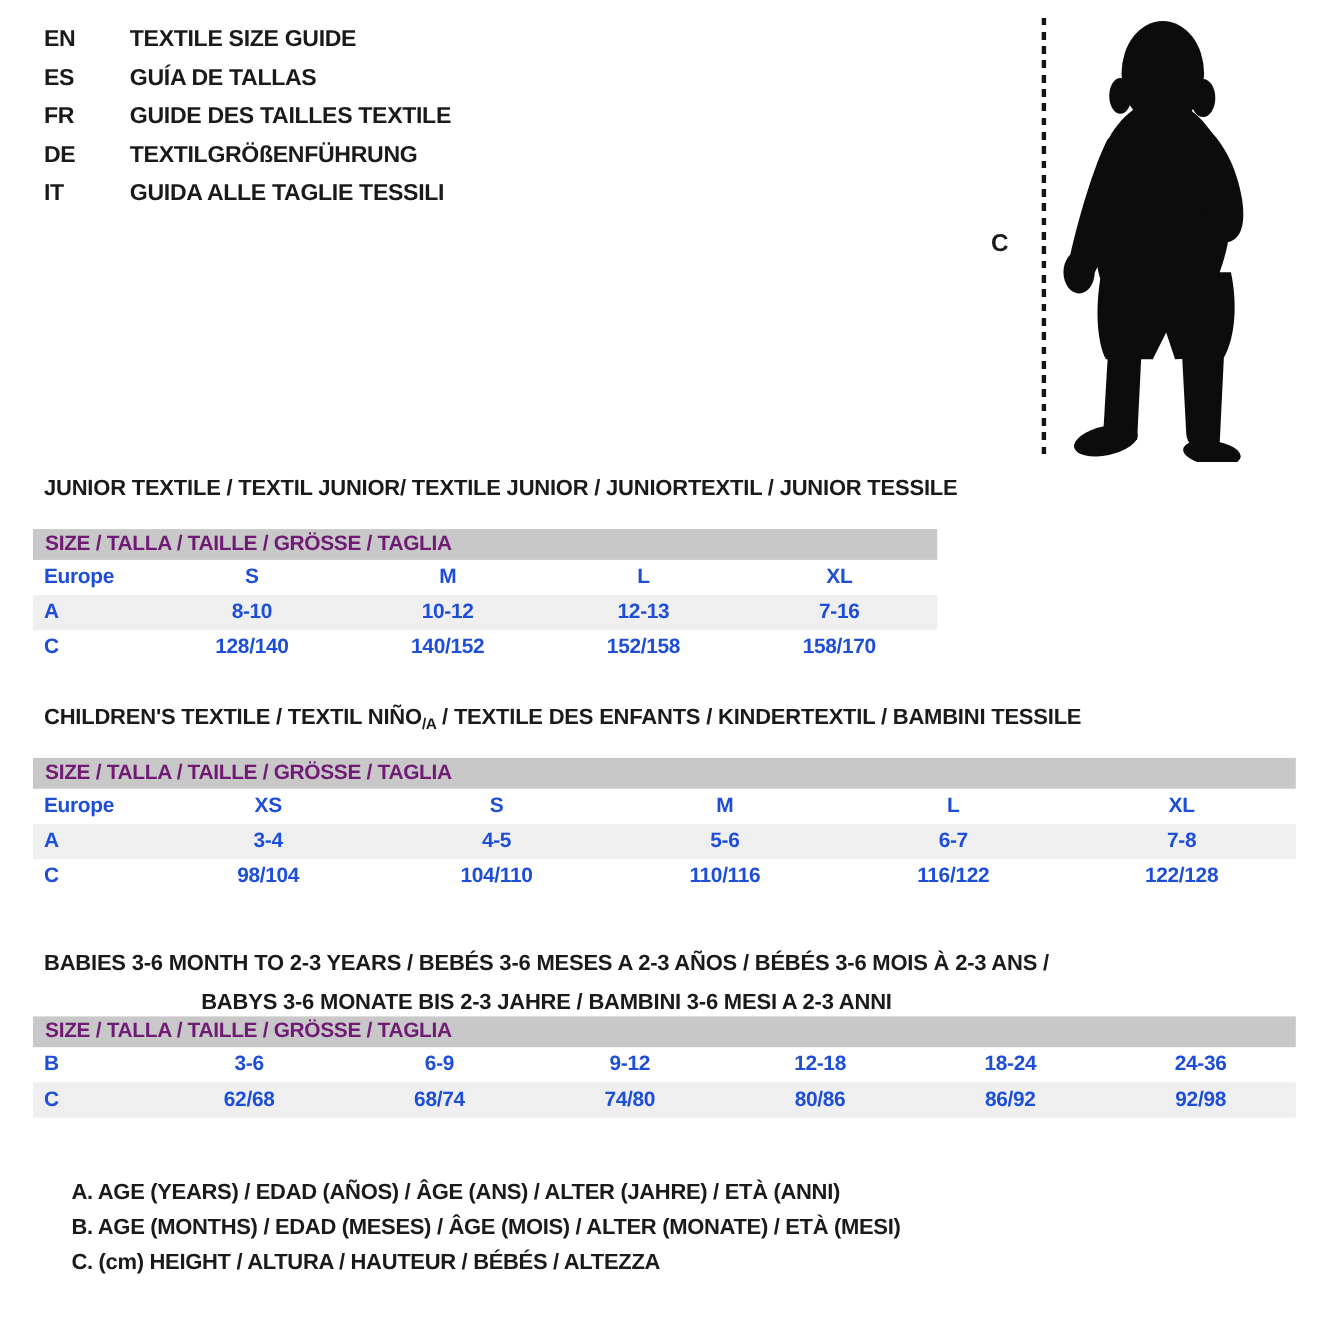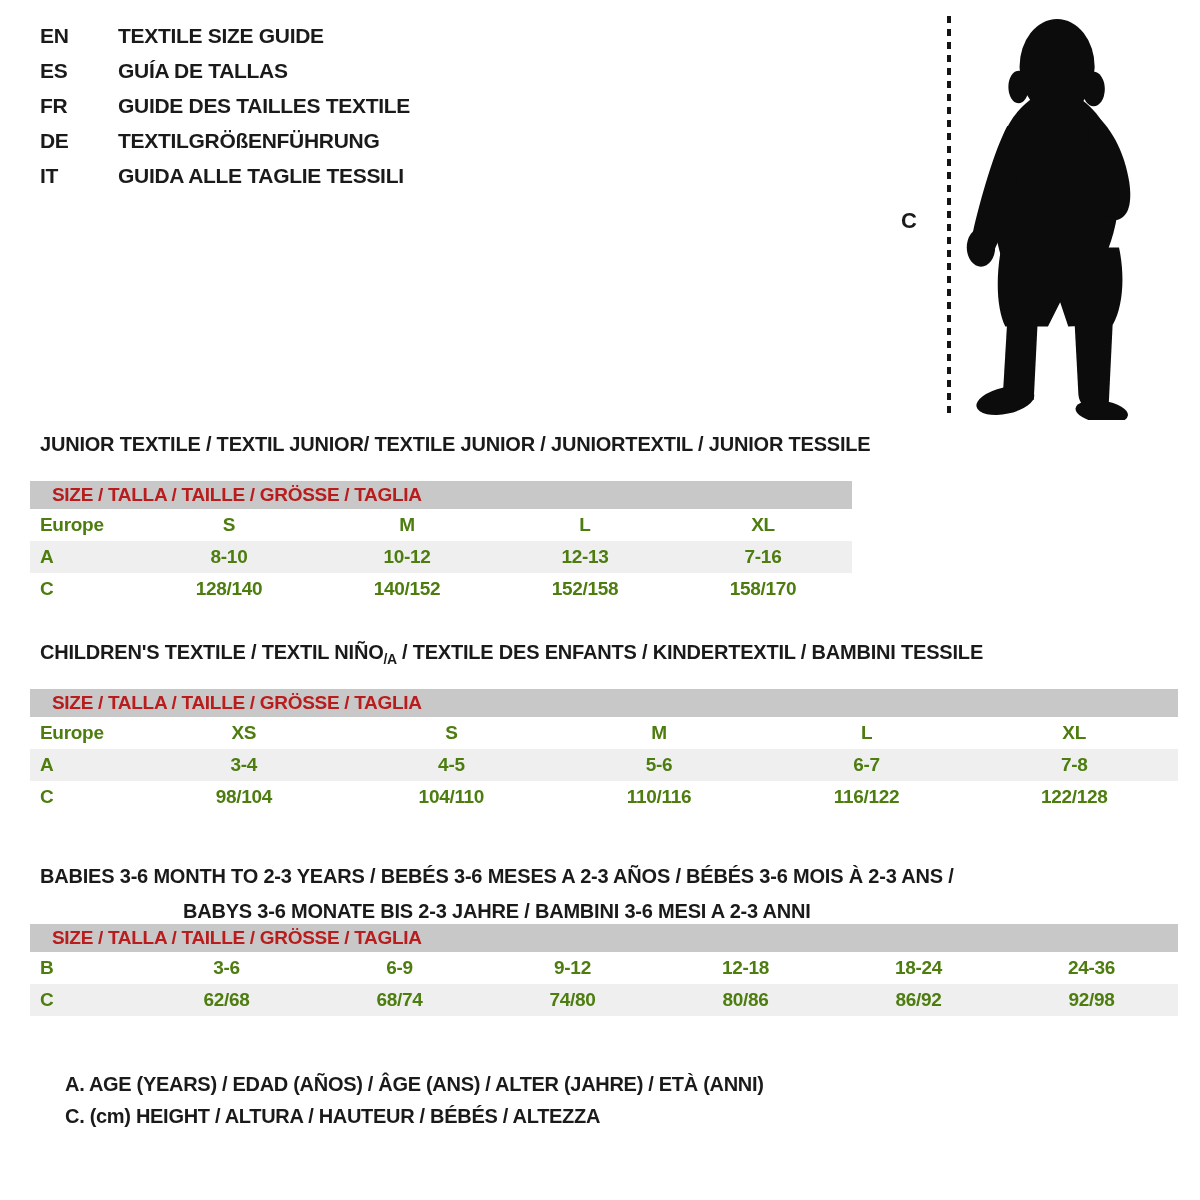--- a/index.html
+++ b/index.html
@@ -32,24 +32,24 @@
   .title-children { top:641px; }
   .title-babies   { top:859px; line-height:35px; }
   .t-sub { font-size:14px; vertical-align:-5px; letter-spacing:-0.5px; }
 
   
   .size-table { position:absolute; left:30px; }
   .tbl-junior   { top:481px; width:822px; }
   .tbl-children { top:689px; width:1148px; }
   .tbl-babies   { top:924px; width:1148px; }
   .size-head {
-    height:28px; line-height:28px; background:#c8c8c8; color:#b91c1c;
-    padding-left:22px; font-size:19px;
+    height:28px; line-height:28px; background:#c8c8c8; color:#701a75;
+    padding-left:11px; font-size:19px;
   }
-  .t-row { display:flex; height:32px; align-items:center; font-size:19px; color:#4d7c0f; }
+  .t-row { display:flex; height:32px; align-items:center; font-size:19px; color:#1d4ed8; }
   .t-row.shade { background:#efefef; }
   .t-label { width:110px; padding-left:10px; box-sizing:border-box; }
   .t-cell  { flex:1; text-align:center; }
 
   
   .legend { position:absolute; left:40px; top:1068px; font-size:20px; line-height:32px;margin-left:25px; }
   .legend div { white-space:nowrap; }
 </style>
 </head>
 <body>
@@ -175,16 +175,17 @@
       <span class="t-cell">68/74</span>
       <span class="t-cell">74/80</span>
       <span class="t-cell">80/86</span>
       <span class="t-cell">86/92</span>
       <span class="t-cell">92/98</span>
     </div>
   </div>
 
   <div class="legend">
     <div>A. AGE (YEARS) / EDAD (AÑOS) / ÂGE (ANS) / ALTER (JAHRE) / ETÀ (ANNI)</div>
+    <div>B. AGE (MONTHS) / EDAD (MESES) / ÂGE (MOIS) / ALTER (MONATE) / ETÀ (MESI)</div>
     <div>C. (cm) HEIGHT / ALTURA / HAUTEUR / BÉBÉS / ALTEZZA</div>
   </div>
 
 </div>
 
 </body></html>

